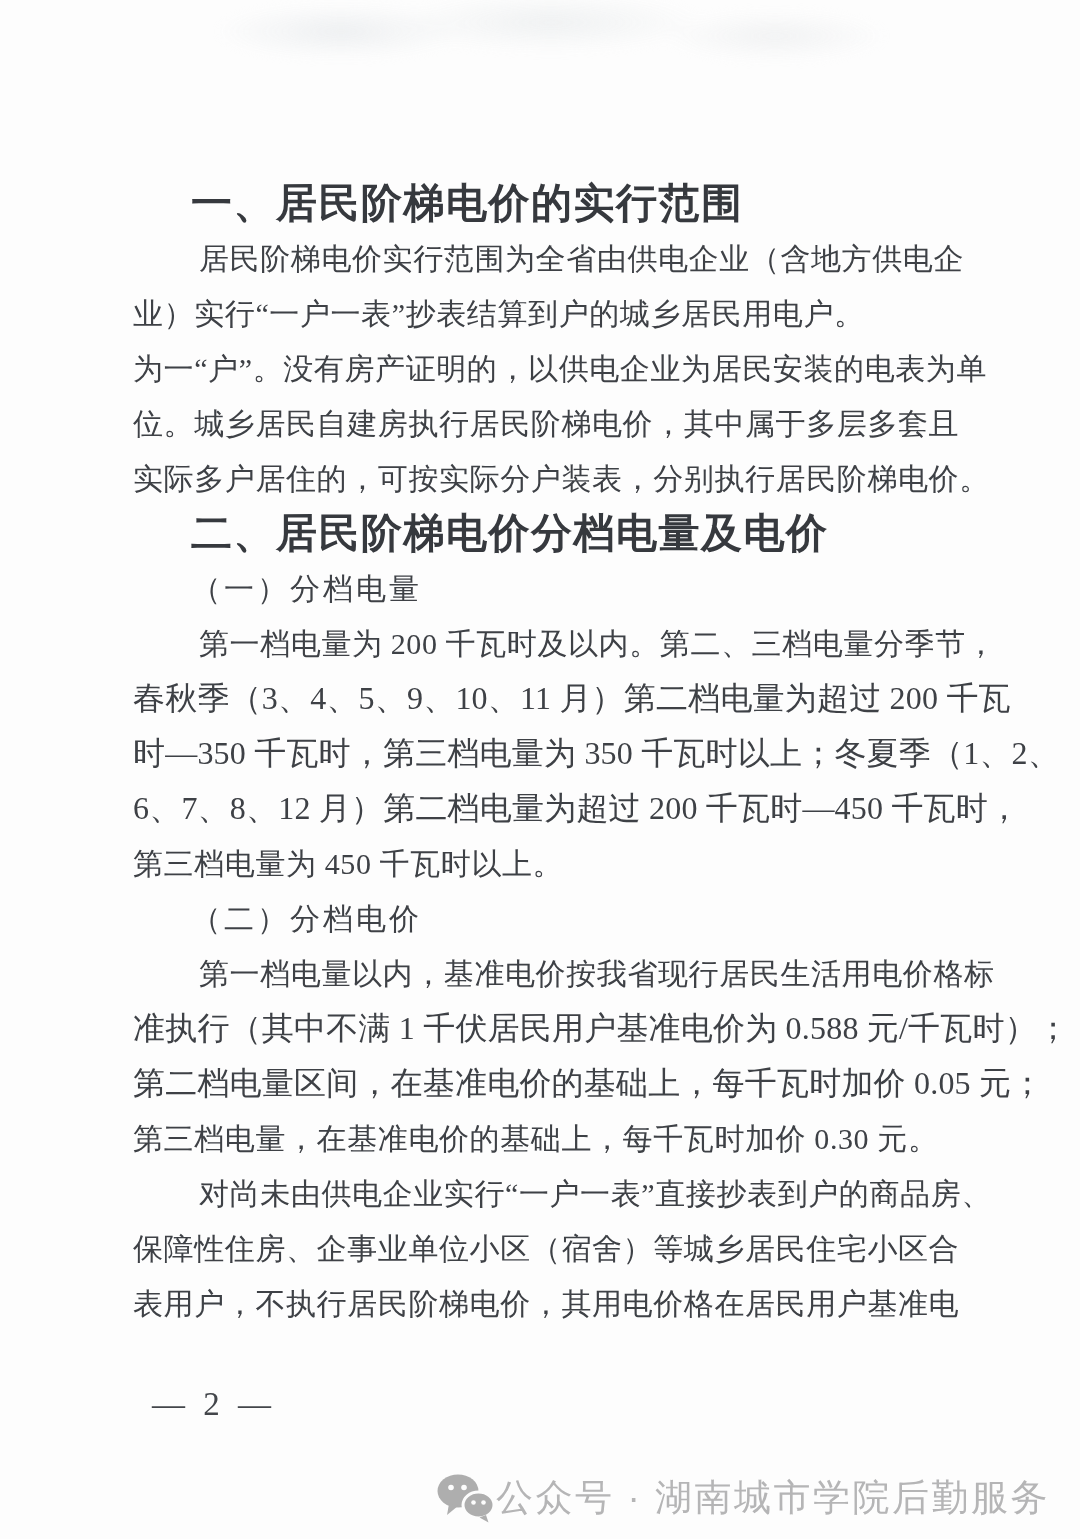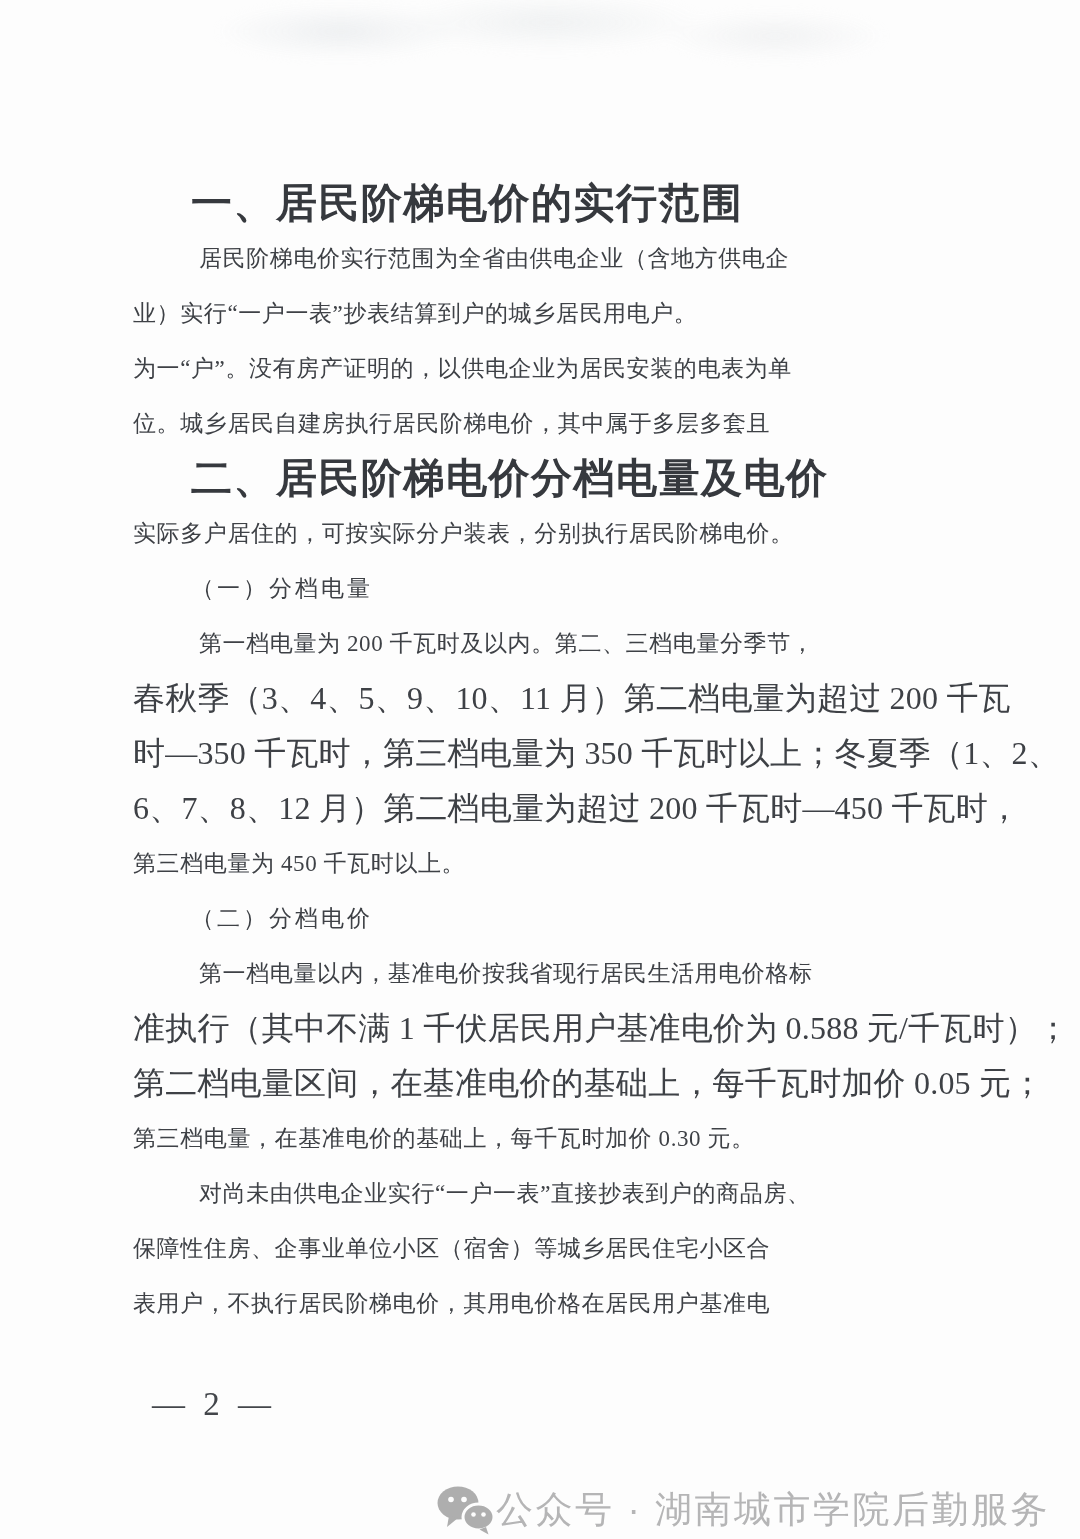--- a/index.html
+++ b/index.html
@@ -28,21 +28,21 @@
     opacity: 0.9;
   }
   .doc {
     position: absolute;
     left: 133px; top: 176px;
     width: 828px;
   }
   .line {
     height: 55px;
     line-height: 55px;
-    font-size: 23px;
+    font-size: 30px;
     letter-spacing: 0.6px;
     white-space: nowrap;
     color: #3e4146;
   }
   
   .line.h {
     font-family: "Liberation Sans", "DejaVu Sans", sans-serif;
     font-weight: 700;
     font-size: 41px;
     padding-left: 58px;
@@ -70,39 +70,38 @@
     position: absolute;
     right: 30px; top: 1473px;
     display: flex;
     align-items: center;
     gap: 0;
     font-family: "Liberation Sans", "DejaVu Sans", sans-serif;
     font-size: 37px;
     letter-spacing: 2.5px;
     color: #b5b5b6;
     font-weight: 400;
-    margin-top: 12px;
   }
   .watermark .icon { flex: 0 0 auto; display: block; }
 </style>
 </head>
 <body>
 
 <div class="page">
 
   <div class="smudge"></div>
 
   <div class="doc">
     <div class="line h">一、居民阶梯电价的实行范围</div>
     <div class="line i">居民阶梯电价实行范围为全省由供电企业（含地方供电企</div>
     <div class="line">业）实行“一户一表”抄表结算到户的城乡居民用电户。</div>
     <div class="line">为一“户”。没有房产证明的，以供电企业为居民安装的电表为单</div>
     <div class="line">位。城乡居民自建房执行居民阶梯电价，其中属于多层多套且</div>
+    <div class="line">实际多户居住的，可按实际分户装表，分别执行居民阶梯电价。</div>
     <div class="line h">二、居民阶梯电价分档电量及电价</div>
-    <div class="line">实际多户居住的，可按实际分户装表，分别执行居民阶梯电价。</div>
     <div class="line s">（一）分档电量</div>
     <div class="line i">第一档电量为 200 千瓦时及以内。第二、三档电量分季节，</div>
     <div class="line t">春秋季（3、4、5、9、10、11 月）第二档电量为超过 200 千瓦</div>
     <div class="line t">时—350 千瓦时，第三档电量为 350 千瓦时以上；冬夏季（1、2、</div>
     <div class="line t">6、7、8、12 月）第二档电量为超过 200 千瓦时—450 千瓦时，</div>
     <div class="line">第三档电量为 450 千瓦时以上。</div>
     <div class="line s">（二）分档电价</div>
     <div class="line i">第一档电量以内，基准电价按我省现行居民生活用电价格标</div>
     <div class="line t">准执行（其中不满 1 千伏居民用户基准电价为 0.588 元/千瓦时）；</div>
     <div class="line t">第二档电量区间，在基准电价的基础上，每千瓦时加价 0.05 元；</div>

